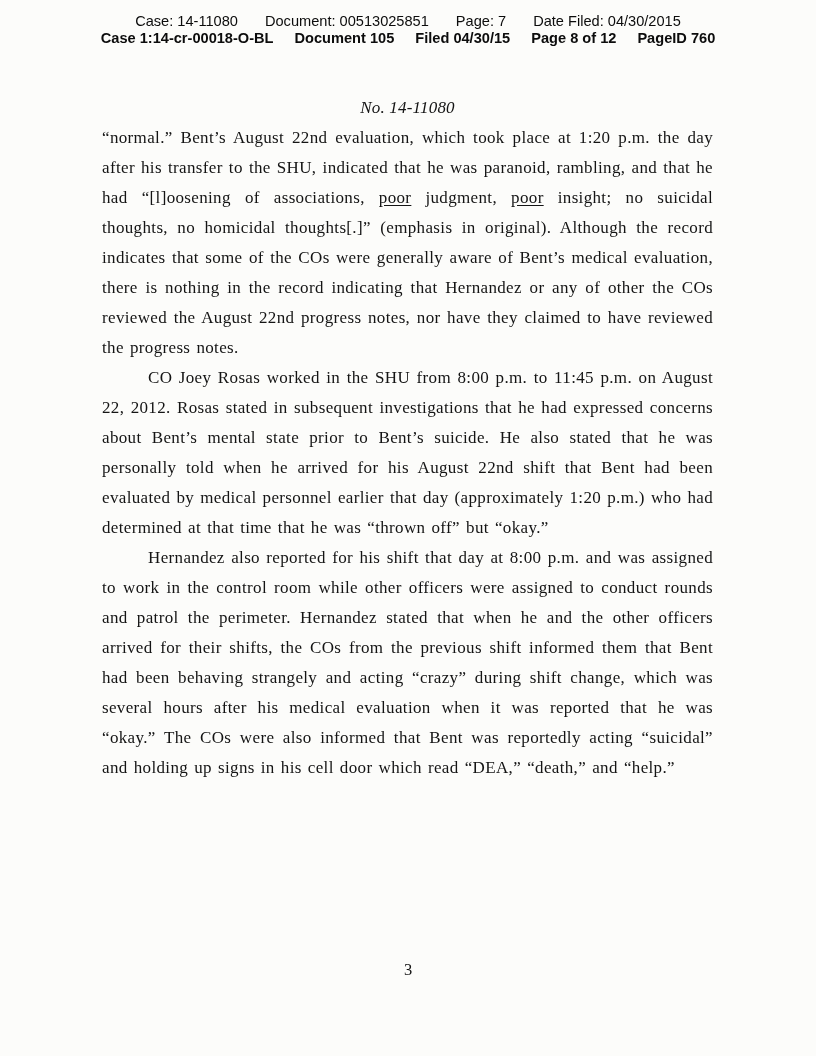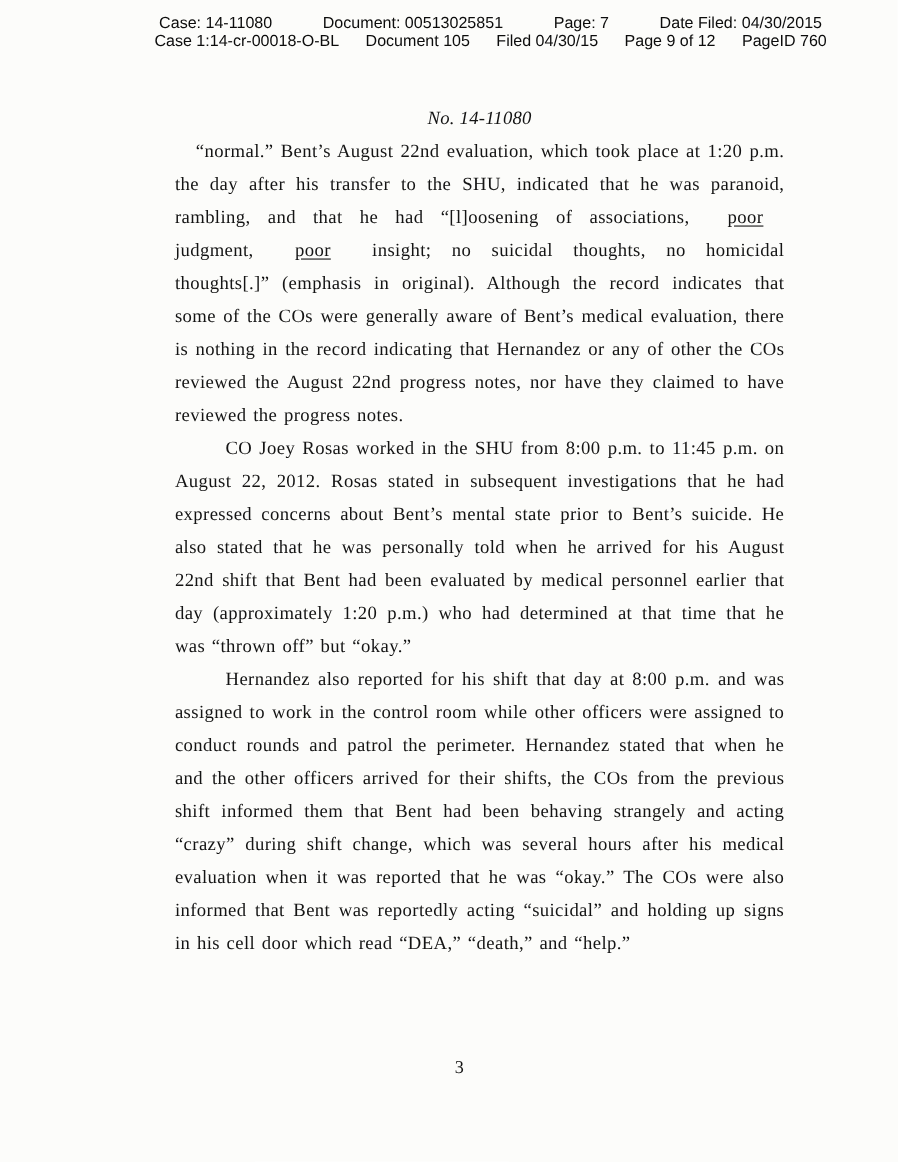--- a/index.html
+++ b/index.html
@@ -1,15 +1,15 @@
 <!DOCTYPE html>
 <html><head>
 <meta charset="utf-8">
 <style>
-  * { box-sizing: border-box; padding-left: 19px; }
+  * { box-sizing: border-box; }
   html, body { margin: 0; padding: 0; }
   body { background: #ffffff; }
 
   .page {
     width: 816px;
     height: 1056px;
     margin: 0 auto;
     background: #fcfcfa;
     position: relative;
     color: #141414;
@@ -20,21 +20,21 @@
   
   .stamp {
     padding-top: 13px;
     font-family: "Liberation Sans", "DejaVu Sans", sans-serif;
     font-size: 14.6px;
     line-height: 17px;
     color: #0c0c0c;
   }
   .stamp-line { display: flex; justify-content: center; }
   .stamp-line1 { gap: 27px; }
-  .stamp-line2 { gap: 5px; margin-top: 0px; }
+  .stamp-line2 { gap: 21px; margin-top: 0px; font-weight: bold; }
 
   
   .content {
     margin: 46px 103px 0 102px;
     font-size: 17px;
     line-height: 30px;
     letter-spacing: 0.35px;
     word-spacing: 1.5px;
     text-align: justify;
   }
@@ -67,21 +67,21 @@
     <div class="stamp-line stamp-line1">
       <span>Case: 14-11080</span>
       <span>Document: 00513025851</span>
       <span>Page: 7</span>
       <span>Date Filed: 04/30/2015</span>
     </div>
     <div class="stamp-line stamp-line2">
       <span>Case 1:14-cr-00018-O-BL</span>
       <span>Document 105</span>
       <span>Filed 04/30/15</span>
-      <span>Page 9 of 12</span>
+      <span>Page 8 of 12</span>
       <span>PageID 760</span>
     </div>
   </header>
 
   <main class="content">
     <div class="case-heading">No. 14-11080</div>
 
     <p class="par no-indent"><span>“normal.”  Bent’s August 22nd evaluation, which took place at 1:20 p.m. the day after his transfer to the SHU, indicated that he was paranoid, rambling, and that he had “[l]oosening of associations, </span><span class="ul">poor</span><span> judgment, </span><span class="ul">poor</span><span> insight; no suicidal thoughts, no homicidal thoughts[.]” (emphasis in original).  Although the record indicates that some of the COs were generally aware of Bent’s medical evaluation, there is nothing in the record indicating that Hernandez or any of other the COs reviewed the August 22nd progress notes, nor have they claimed to have reviewed the progress notes.</span></p>
 
     <p class="par">CO Joey Rosas worked in the SHU from 8:00 p.m. to 11:45 p.m. on August 22, 2012.  Rosas stated in subsequent investigations that he had expressed concerns about Bent’s mental state prior to Bent’s suicide.  He also stated that he was personally told when he arrived for his August 22nd shift that Bent had been evaluated by medical personnel earlier that day (approximately 1:20 p.m.) who had determined at that time that he was “thrown off” but “okay.”</p>

